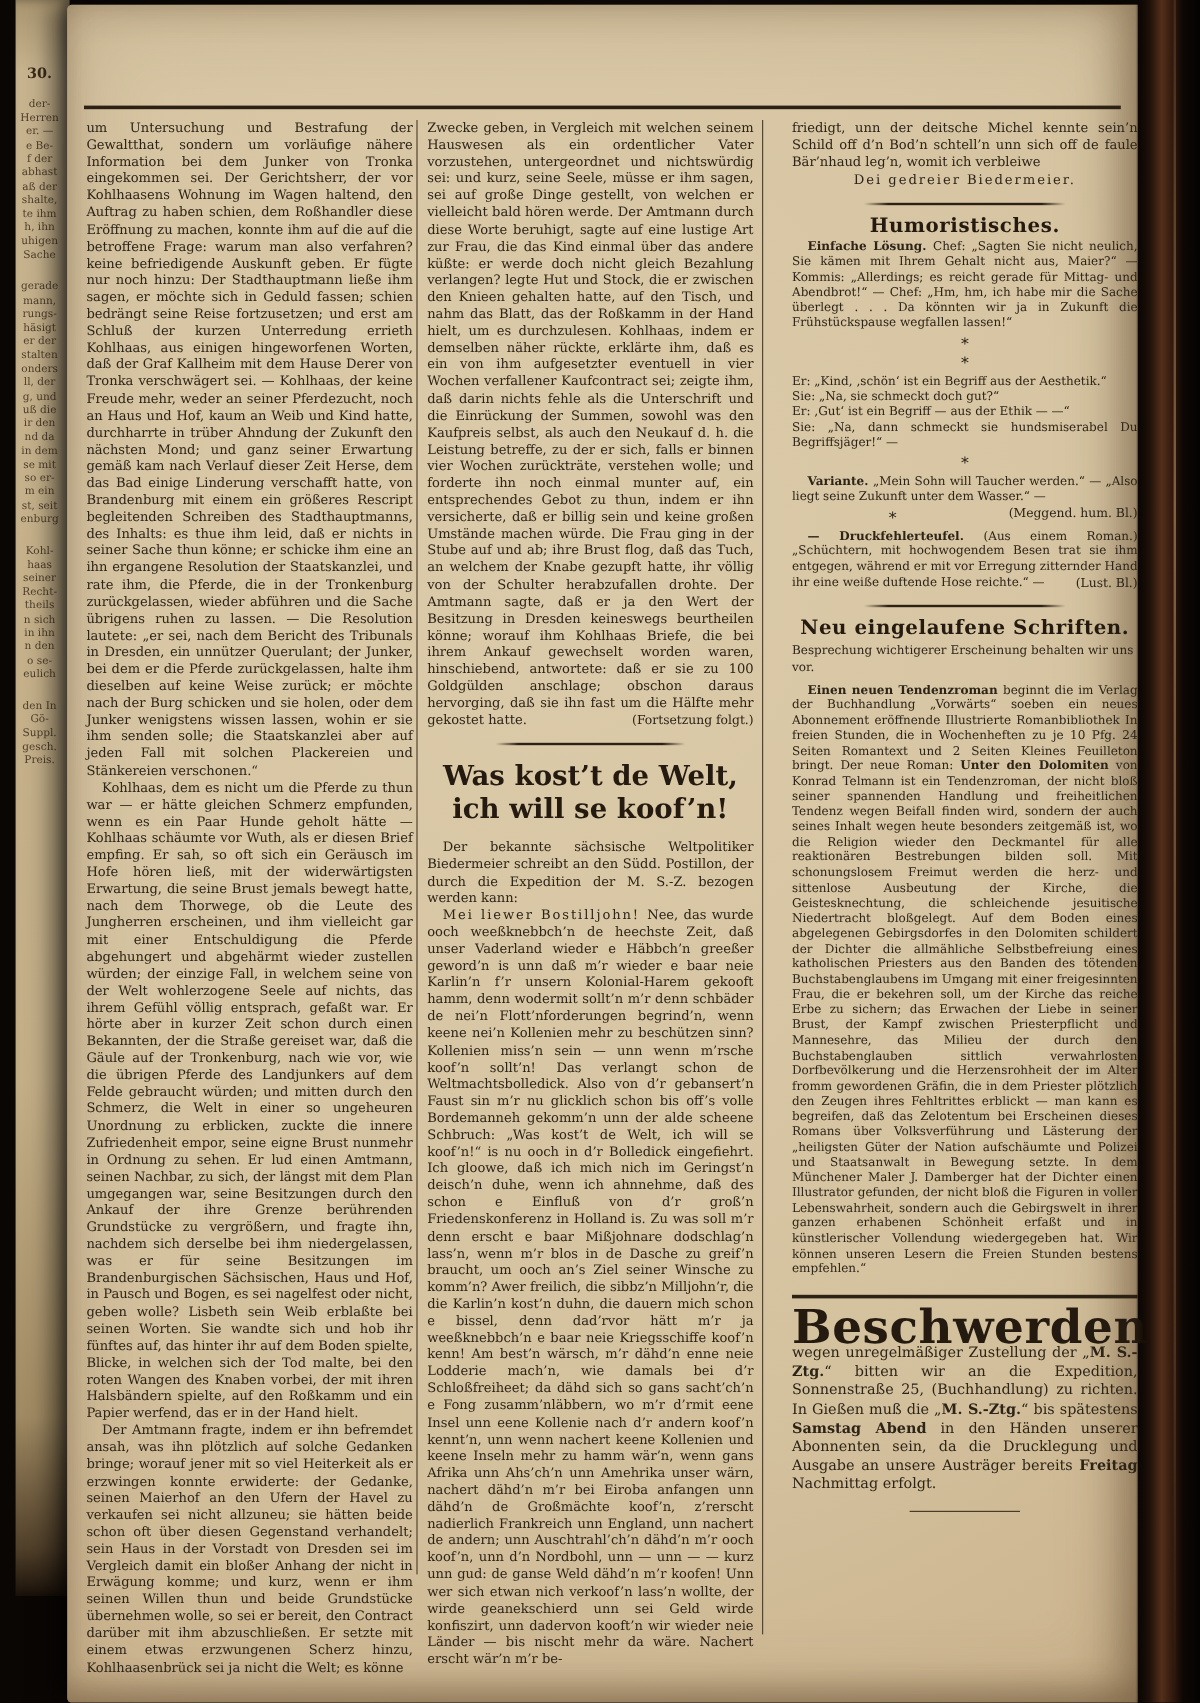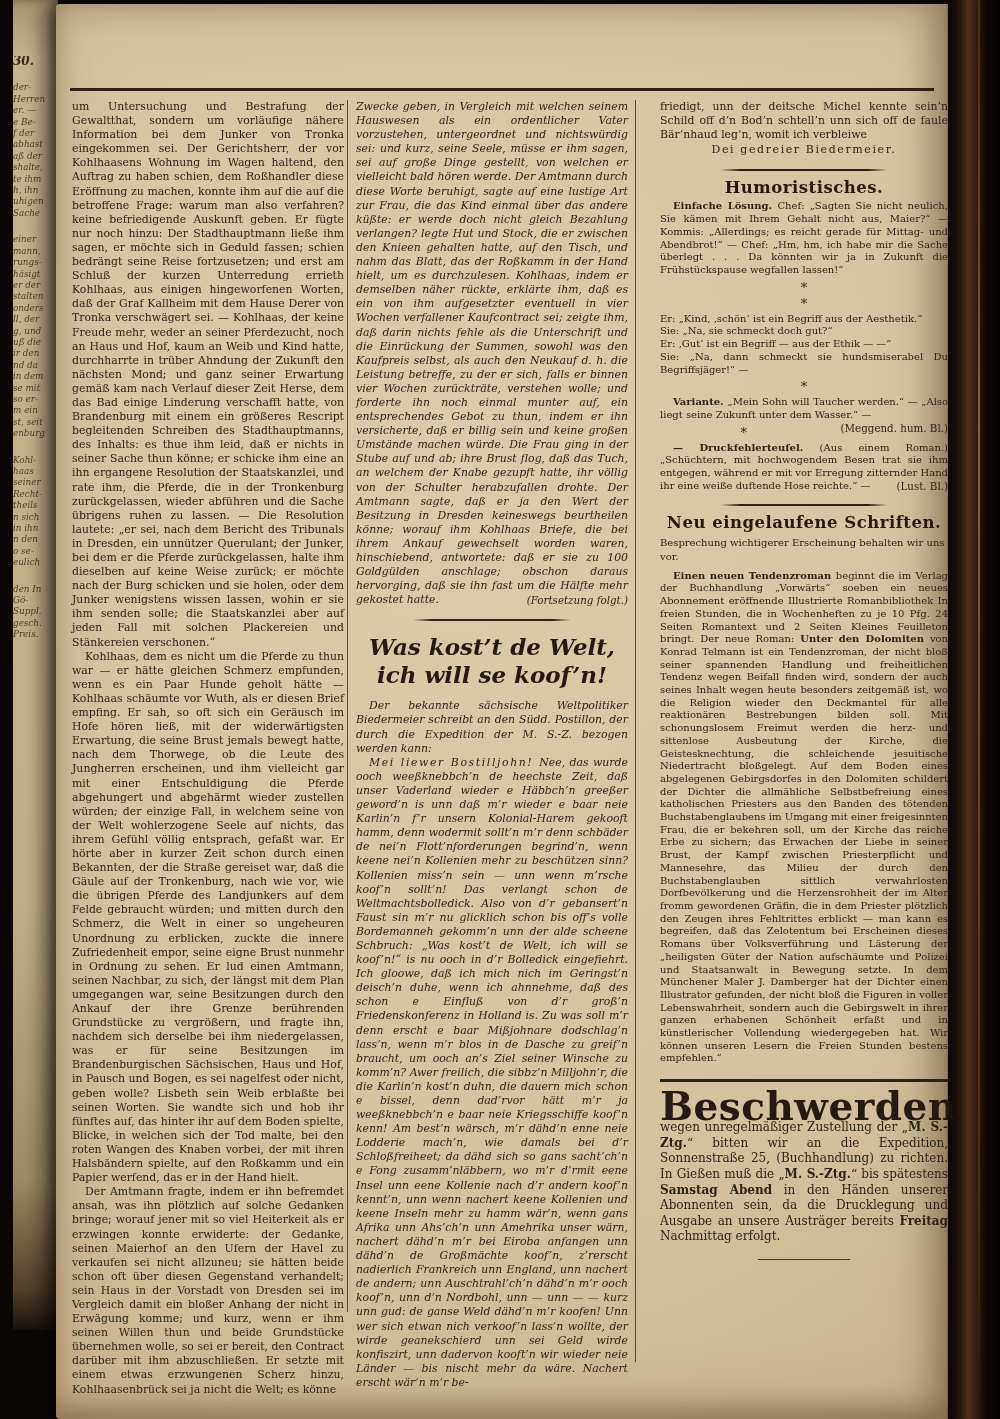--- a/index.html
+++ b/index.html
@@ -3,39 +3,39 @@
 <meta charset="utf-8">
 <style>
   html,body{margin:0;padding:0;background:#000;}
   .stage{position:relative;width:1000px;height:1419px;overflow:hidden;
          background:linear-gradient(90deg,#0a0604 0,#120c08 60%,#0a0604 100%);
          font-family:"DejaVu Serif","Liberation Serif",serif;}
   
   .prev-page{position:absolute;left:13px;top:0;width:45px;height:1330px;
          background:linear-gradient(180deg,#a8946f 0,#c7b38e 60px,#c3ae87 900px,#a08a63 1180px,#51402a 1290px,#1c130b 100%);
          box-shadow:inset -6px 0 8px rgba(0,0,0,.35);}
-  .frags{padding:56px 5px 0 0;text-align:left;color:#4e3e29;font-size:8.8px;line-height:11.4px;font-style:italic;}
+  .frags{padding:56px 5px 0 0;text-align:center;color:#4e3e29;font-size:8.8px;line-height:11.4px;}
   .frag{white-space:nowrap;overflow:hidden;}
   .frag.gap{height:15px;}
   .frag.first{font-size:12px;font-weight:bold;color:#3a2c1a;}
   
   .page{position:absolute;left:56px;top:4px;width:892px;height:1415px;border-radius:4px 0 0 4px;
         background:radial-gradient(120% 90% at 45% 32%,#dccbaa 0%,#d5c3a0 55%,#cdb691 82%,#bda57c 100%);
         box-shadow:-12px 0 20px rgba(0,0,0,.55), inset 0 0 70px rgba(95,70,38,.22), inset -20px 0 30px rgba(70,48,24,.28), inset 0 -14px 22px rgba(70,48,24,.25);}
   .masthead{position:absolute;top:52px;left:16px;right:16px;height:26px;color:#241a10;font-weight:bold;}
   .issue{position:absolute;left:6px;top:0;font-size:15px;}
   .title{position:absolute;left:0;right:0;top:1px;text-align:center;font-size:15px;letter-spacing:.4px;}
   .pageno{position:absolute;right:4px;top:0;font-size:15px;}
   .header-rule{position:absolute;top:84px;left:14px;right:14px;height:3px;background:#2c2115;}
   .vrule{position:absolute;top:96px;width:1px;background:#564631;}
   #vr1{left:291px;height:1212px;}
   #vr2{left:579px;height:1262px;}
   .col{position:absolute;top:96px;color:#2d2418;font-size:10.9px;line-height:14.1px;text-align:justify;}
   #col1{left:16px;width:272px;}
-  #col2{left:300px;width:272px;font-style:italic;}
+  #col2{left:300px;width:272px;}
   #col3{left:604px;width:288px;}
   .para{margin:0;text-indent:13px;hyphens:auto;}
   .para.noindent{text-indent:0;}
   .para.small{font-size:10px;line-height:12.7px;}
   .lead-bold{font-weight:bold;}
   .lead-spaced{letter-spacing:1.6px;}
   .tail{float:right;font-size:10.3px;}
   .h1{font-size:23px;line-height:28px;font-weight:bold;text-align:center;margin:12px 4px 10px;color:#241a10;}
   .h2{font-size:16.5px;font-weight:bold;text-align:center;margin:8px 0 5px;color:#241a10;letter-spacing:.5px;}
   .sub{font-size:10px;text-align:left;margin:0 0 6px;text-indent:0;}
@@ -72,21 +72,21 @@
         <div class="frag">e Be-</div>
         <div class="frag">f der</div>
         <div class="frag">abhast</div>
         <div class="frag">aß der</div>
         <div class="frag">shalte,</div>
         <div class="frag">te ihm</div>
         <div class="frag">h, ihn</div>
         <div class="frag">uhigen</div>
         <div class="frag">Sache</div>
         <div class="frag gap"></div>
-        <div class="frag">einer</div>
+        <div class="frag">gerade</div>
         <div class="frag">mann,</div>
         <div class="frag">rungs-</div>
         <div class="frag">häsigt</div>
         <div class="frag">er der</div>
         <div class="frag">stalten</div>
         <div class="frag">onders</div>
         <div class="frag">ll, der</div>
         <div class="frag">g, und</div>
         <div class="frag">uß die</div>
         <div class="frag">ir den</div>

